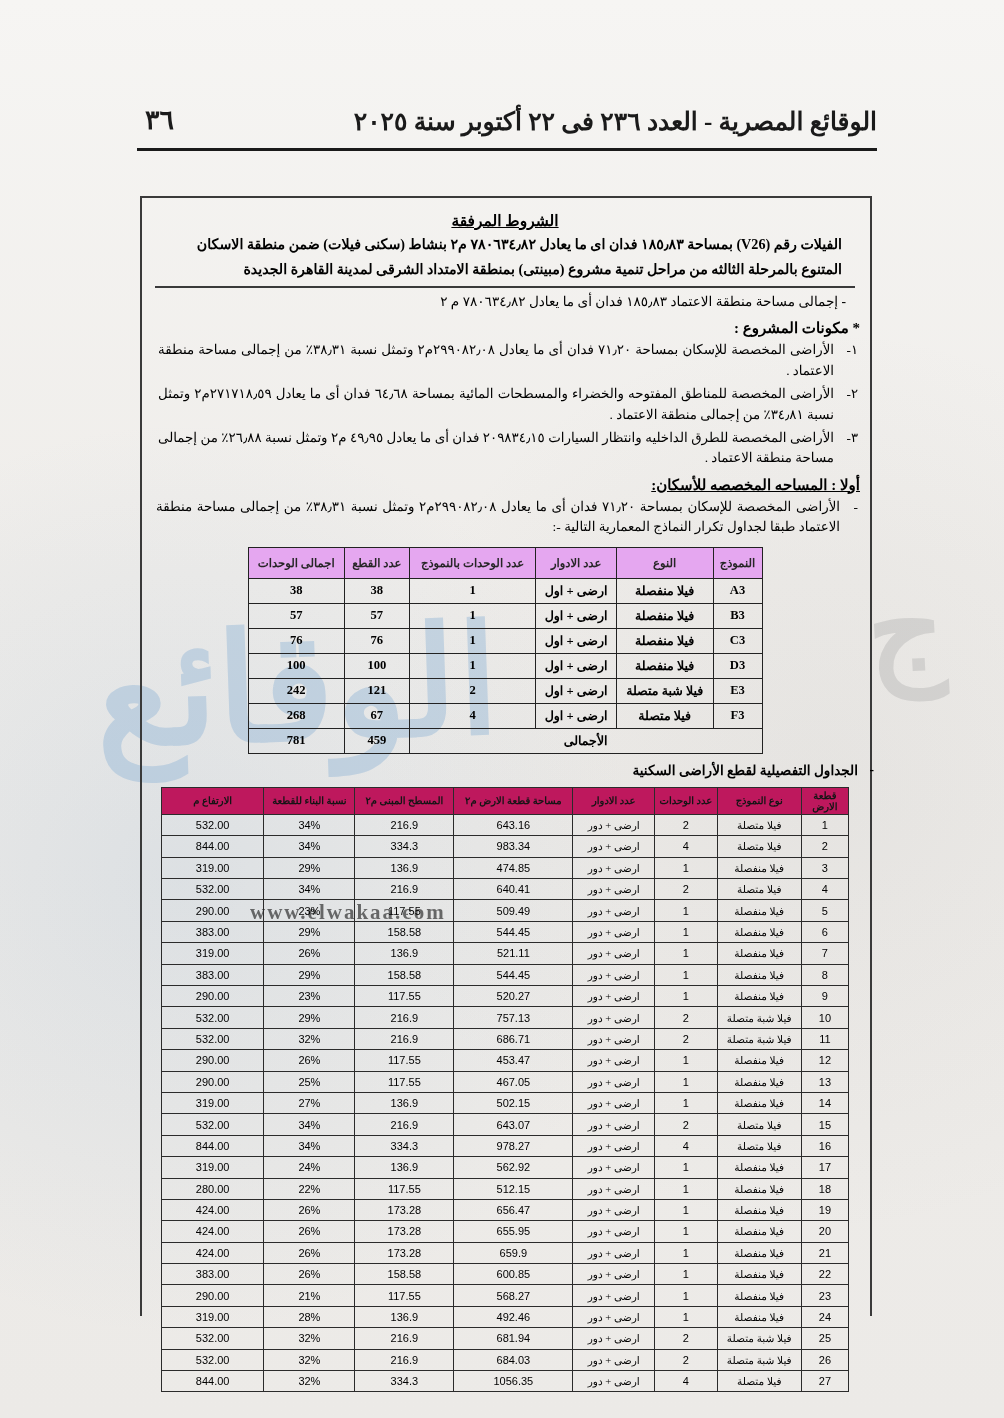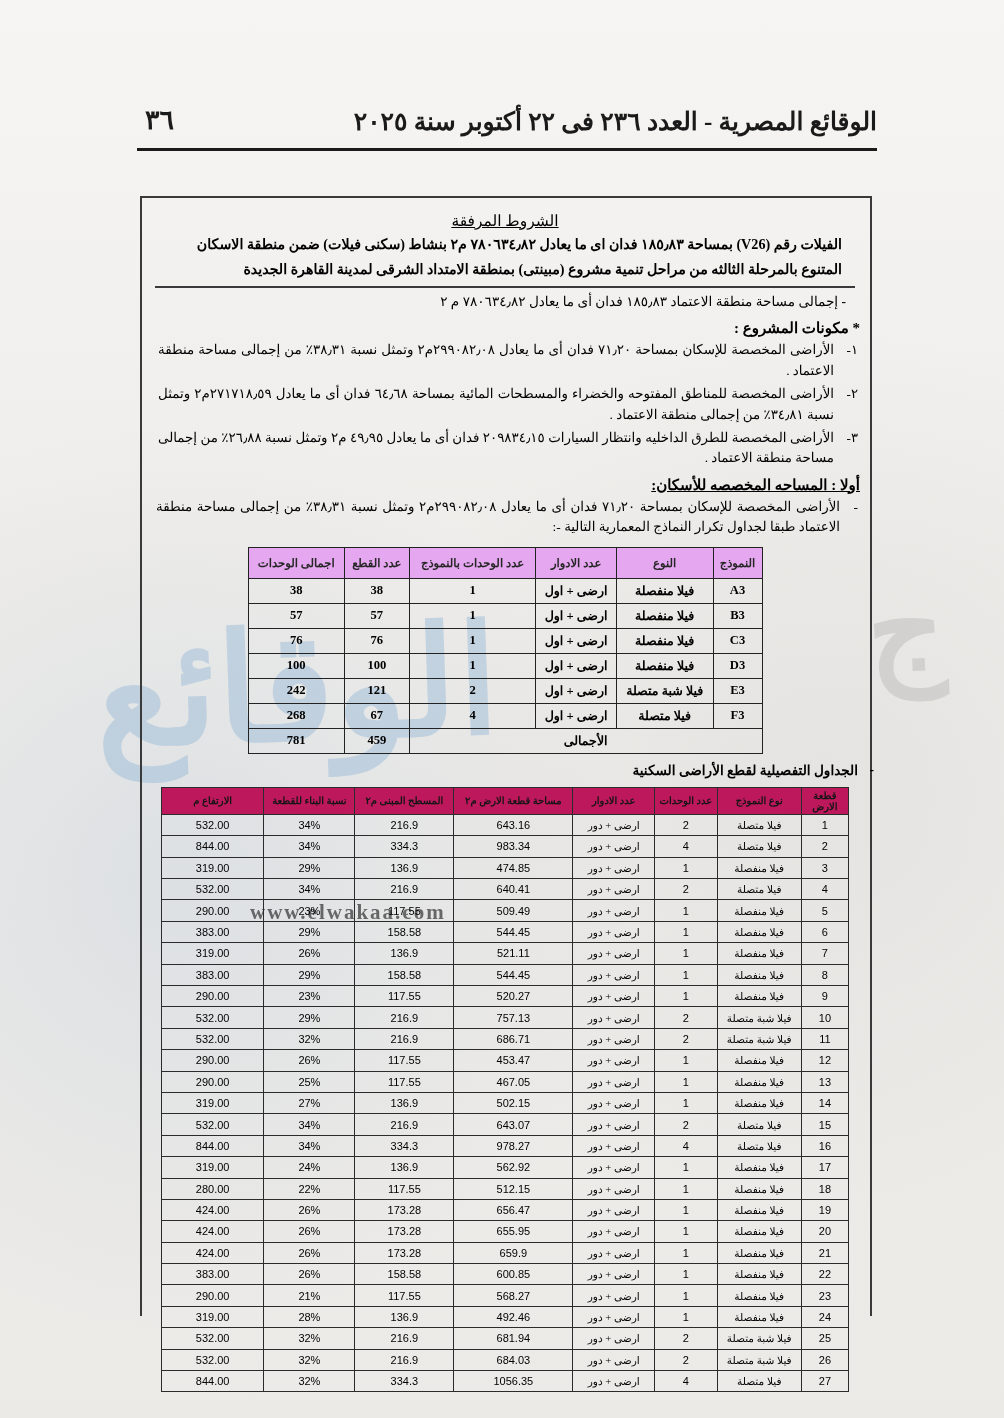--- a/index.html
+++ b/index.html
@@ -40,21 +40,21 @@
   
   .box{
     position:absolute;top:196px;left:140px;width:732px;height:1120px;
     border-right:2px solid #3a3a3a;border-left:2px solid #3a3a3a;
     border-top:2px solid #3a3a3a;
     box-sizing:border-box;
   }
   .inner{position:absolute;top:202px;left:146px;width:718px;direction:rtl;}
   .u{text-decoration:underline;}
 
-  .title{font-size:15.5px;font-weight:normal;text-align:center;margin-top:10px;text-decoration:underline;}
+  .title{font-size:15.5px;font-weight:bold;text-align:center;margin-top:10px;text-decoration:underline;}
   .para{font-size:14.2px;font-weight:bold;line-height:1.55;text-align:justify;margin:3px 22px 0 22px;}
   .para2{font-size:13.6px;line-height:1.5;text-align:justify;margin:4px 18px 0 10px;}
   .rule-short{height:2px;background:#3a3a3a;width:700px;margin:6px auto 0 auto;}
 
   .sec{font-size:15px;font-weight:bold;margin:7px 4px 2px 0;}
   ul.li{list-style:none;margin:0;padding:0;}
   ul.li li{
     font-size:13.4px;line-height:1.52;text-align:justify;
     margin:3px 30px 3px 12px;position:relative;
   }

